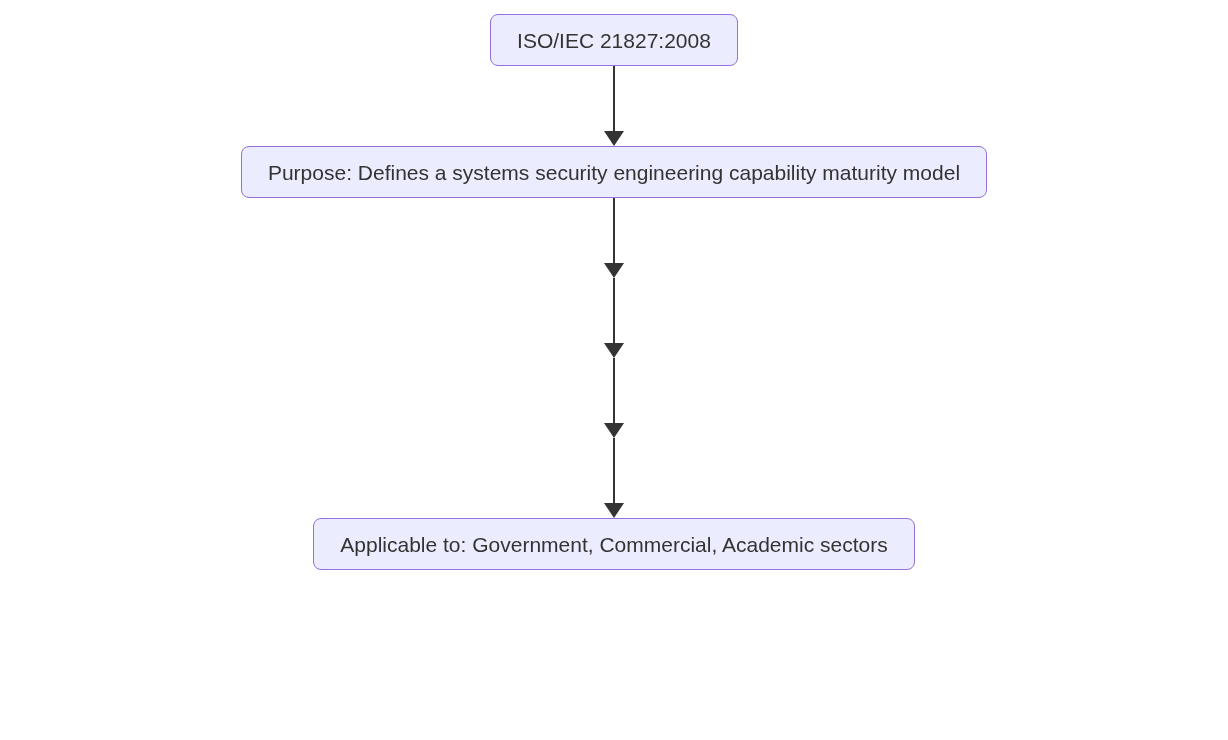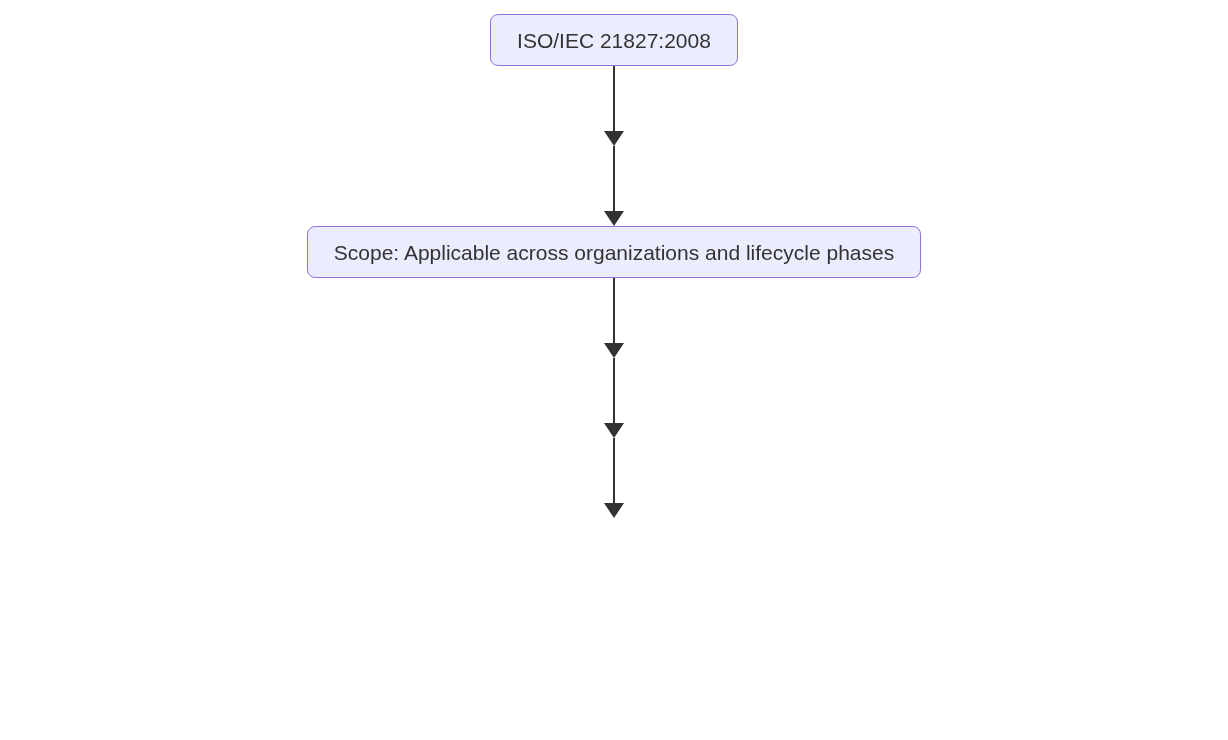--- a/index.html
+++ b/index.html
@@ -70,41 +70,44 @@
 
   <div class="node">
     <span class="label">ISO/IEC 21827:2008</span>
   </div>
 
   <div class="edge">
     <div class="shaft"></div>
     <div class="head"></div>
   </div>
 
-
-  <div class="edge">
-    <div class="shaft"></div>
-    <div class="head"></div>
-  </div>
-
   <div class="node">
-    <span class="label">Scope: Applicable across organizations and lifecycle phases</span>
+    <span class="label">Purpose: Defines a systems security engineering capability maturity model</span>
   </div>
 
   <div class="edge">
     <div class="shaft"></div>
     <div class="head"></div>
   </div>
 
 
   <div class="edge">
     <div class="shaft"></div>
     <div class="head"></div>
   </div>
 
 
   <div class="edge">
     <div class="shaft"></div>
     <div class="head"></div>
   </div>
 
 
+  <div class="edge">
+    <div class="shaft"></div>
+    <div class="head"></div>
+  </div>
+
+  <div class="node">
+    <span class="label">Applicable to: Government, Commercial, Academic sectors</span>
+  </div>
+
 </div>
 
 </body></html>

